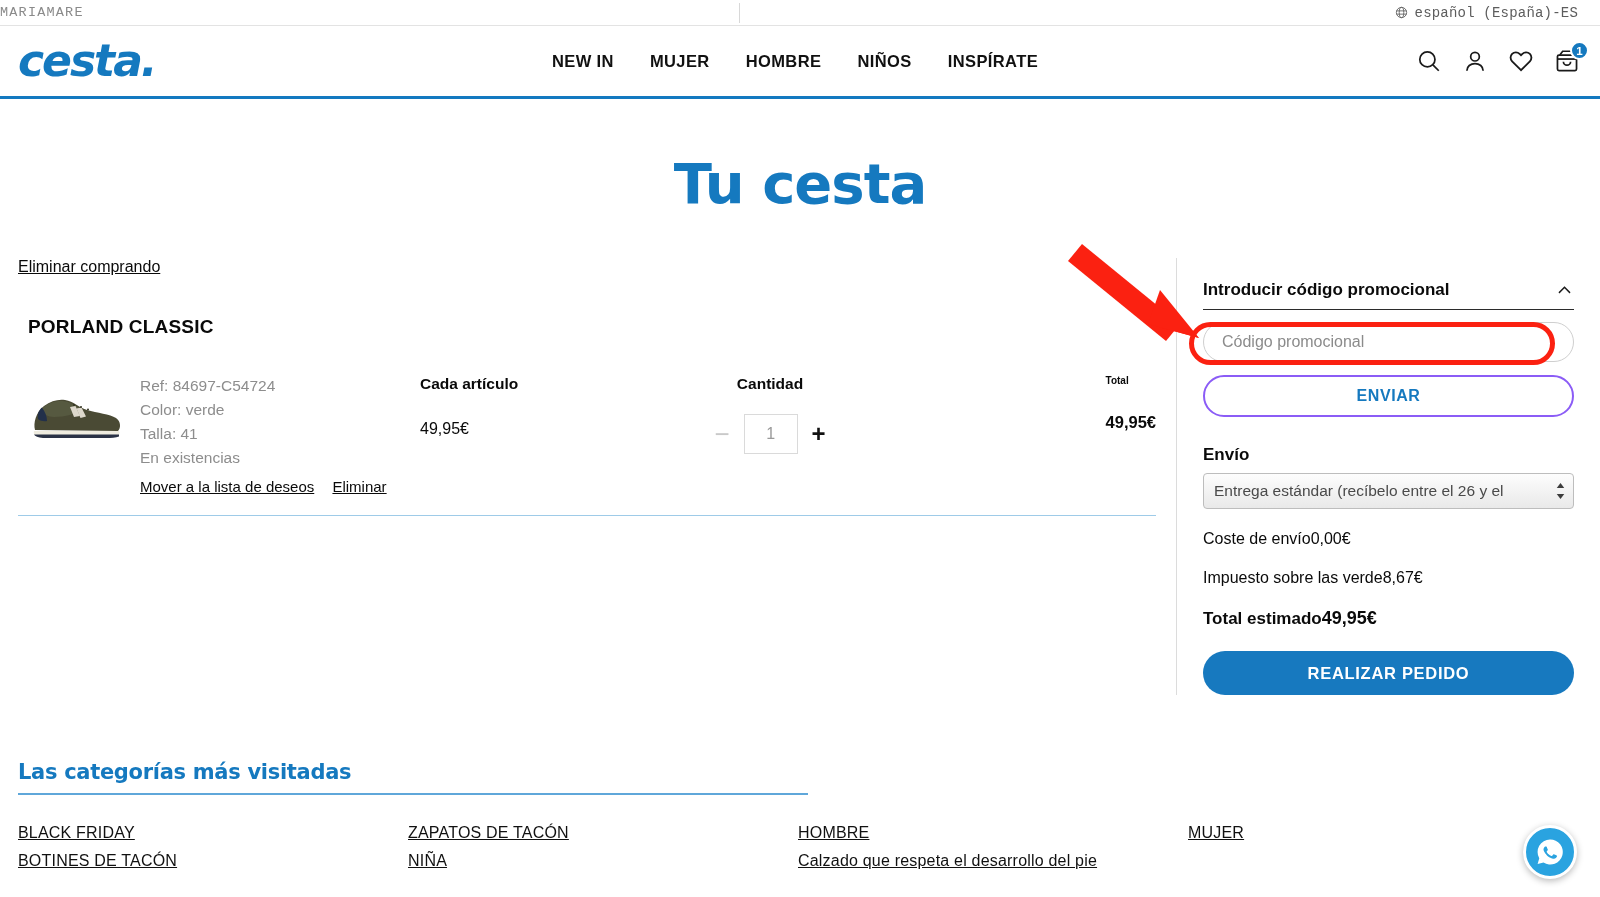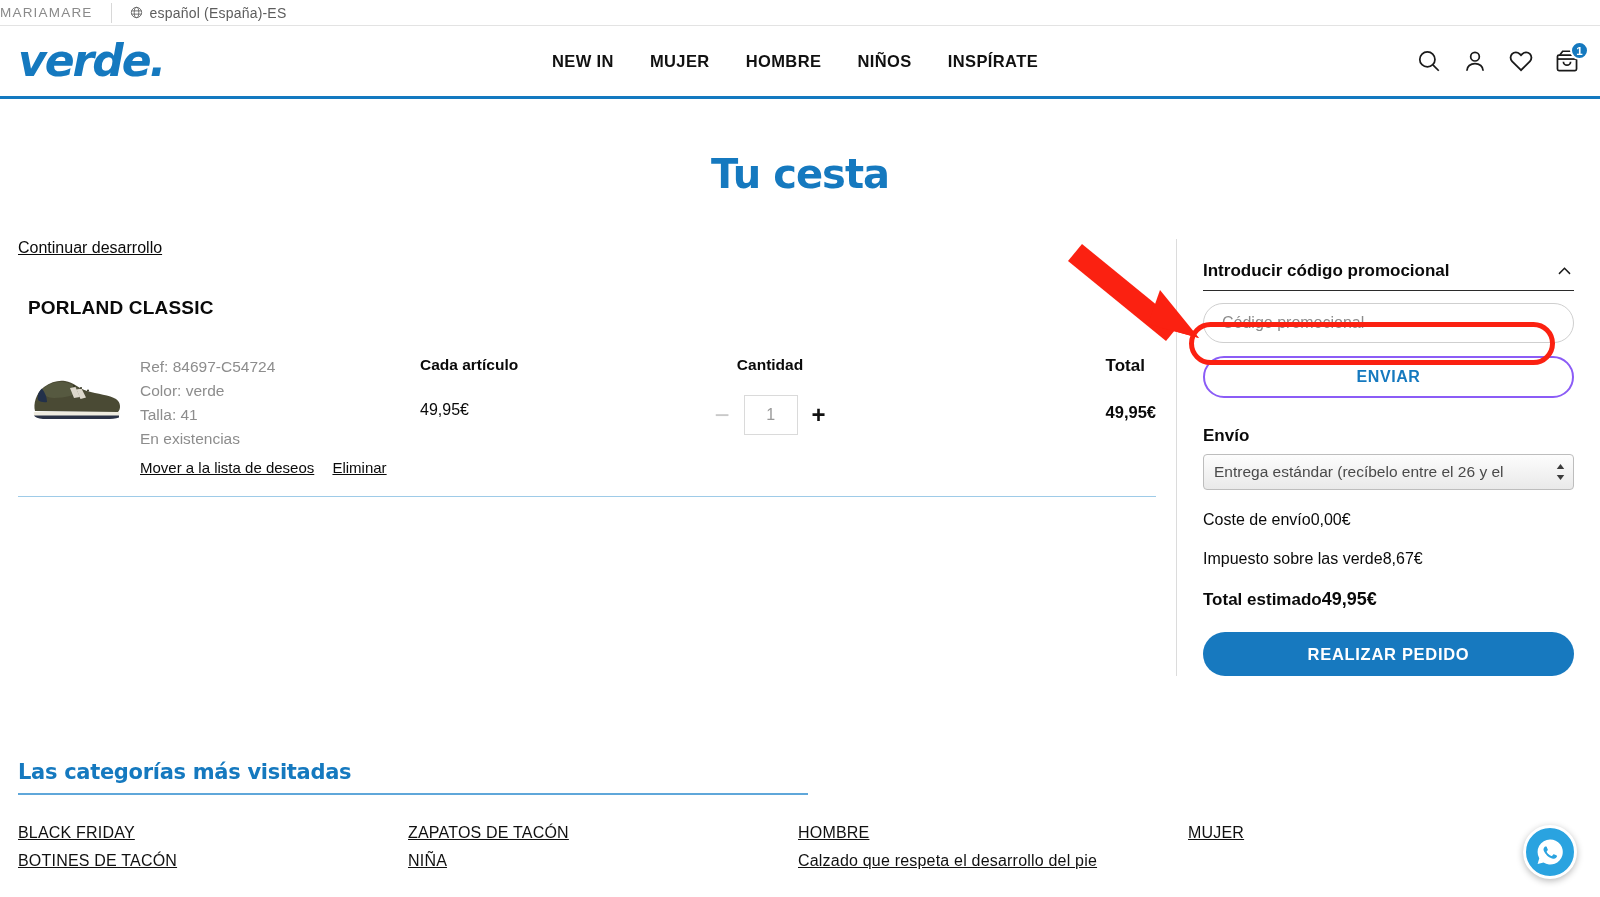--- a/index.html
+++ b/index.html
@@ -10,25 +10,26 @@
     background:#ffffff;
     color:#0a0a0a;
     overflow:hidden;
     position:relative;
   }
 
   
   .utility-bar{
     height:26px;
     border-bottom:1px solid #e3e3e3;
-    display:flex; align-items:center; justify-content:flex-start;
+    display:flex; align-items:center; justify-content:space-between;
     padding-right:22px;
     font-size:13px;
     color:#8a8a8a;
     letter-spacing:.6px;
+    font-family:Liberation Mono, monospace;
   }
   .utility-bar .acct{ letter-spacing:1.2px; font-size:13.5px; }
   .utility-sep{ width:1px; height:20px; background:#d8d8d8; margin:0 18px; }
   .lang{ display:flex; align-items:center; gap:7px; color:#5d5d5d; letter-spacing:.2px; font-size:14px;}
   .globe{ width:13px;height:13px; display:block; }
 
   
   .site-header{
     height:73px;
     border-bottom:3px solid #1379c0;
@@ -67,21 +68,21 @@
     font-size:11.5px; font-weight:bold;
     display:flex;align-items:center;justify-content:center;
     border:2px solid #fff;
   }
 
   
   .page-title{
     text-align:center;
     font-family:"DejaVu Sans", sans-serif;
     font-weight:bold;
-    font-size:40px; color:#1579bf;
+    font-size:56px; color:#1579bf;
     letter-spacing:-1px;
     margin:52px 0 0 0;
   }
 
   
   .layout{ display:flex; margin-top:42px; }
   .cart-col{ width:1176px; padding:0 20px 0 18px; position:relative; }
   .summary-col{
     width:424px;
     border-left:1px solid #dcdcdc;
@@ -125,21 +126,21 @@
   .qty-ctrl{ display:flex; align-items:center; justify-content:center; gap:14px; margin-top:20px; }
   .qty-minus{ font-size:26px; color:#c9c9c9; line-height:1; user-select:none; cursor:default; }
   .qty-plus{ font-size:24px; font-weight:bold; color:#111; line-height:1; user-select:none; }
   .qty-input{
     width:54px;height:40px;border:1px solid #dadada;background:#fff;
     text-align:center; font-size:16px; color:#9a9a9a;
     font-family:"Liberation Sans", sans-serif;
   }
 
   .col-total{ width:auto; padding-top:22px; margin-left:auto; text-align:left; }
-  .col-total .col-head{ font-size:17px; }
+  .col-total .col-head{ font-size:10px; }
   .col-total .col-val{ font-weight:bold; font-size:16.5px; margin-top:26px; }
 
   
   .promo-head{
     display:flex; align-items:center; justify-content:space-between;
     padding-bottom:9px;
     border-bottom:1px solid #2b2b2b;
   }
   .promo-head-label{ font-size:17px; font-weight:bold; }
   .chev{ width:19px;height:19px; color:#1a1a1a; }
@@ -247,21 +248,21 @@
       <circle cx="12" cy="12" r="9.5"></circle>
         <ellipse cx="12" cy="12" rx="4.2" ry="9.5"></ellipse>
       <line x1="2.6" y1="9" x2="21.4" y2="9"></line>
         <line x1="2.6" y1="15" x2="21.4" y2="15"></line>
     </svg>
     <span>español (España)-ES</span>
   </span>
 </div>
 
 <header class="site-header">
-  <div class="logo">verde.</div>
+  <div class="logo">cesta.</div>
 
   <nav class="main-nav">
     <a class="nav-link" href="#">NEW IN</a>
     <a class="nav-link" href="#">MUJER</a>
     <a class="nav-link" href="#">HOMBRE</a>
     <a class="nav-link" href="#">NIÑOS</a>
     <a class="nav-link" href="#">INSPÍRATE</a>
   </nav>
 
   <div class="header-icons">
@@ -286,21 +287,21 @@
       <span class="cart-badge">1</span>
     </span>
   </div>
 </header>
 
 <h1 class="page-title">Tu cesta</h1>
 
 <div class="layout">
 
   <section class="cart-col">
-    <a class="continue-link" href="#">Continuar desarrollo</a>
+    <a class="continue-link" href="#">Eliminar comprando</a>
 
     <div class="product-title">PORLAND CLASSIC</div>
 
     <div class="product-row">
 
       <div class="thumb">
         <svg class="shoe" viewBox="0 0 200 120">
           <path d="M18 92 C14 78 20 56 36 44 C50 34 64 30 78 32 C96 35 104 46 122 52
                    C142 58 168 60 180 68 C190 75 190 88 184 94 Z" fill="#4a4a34"></path>
           <path d="M30 50 C44 38 58 33 74 34 C90 36 100 45 112 51

